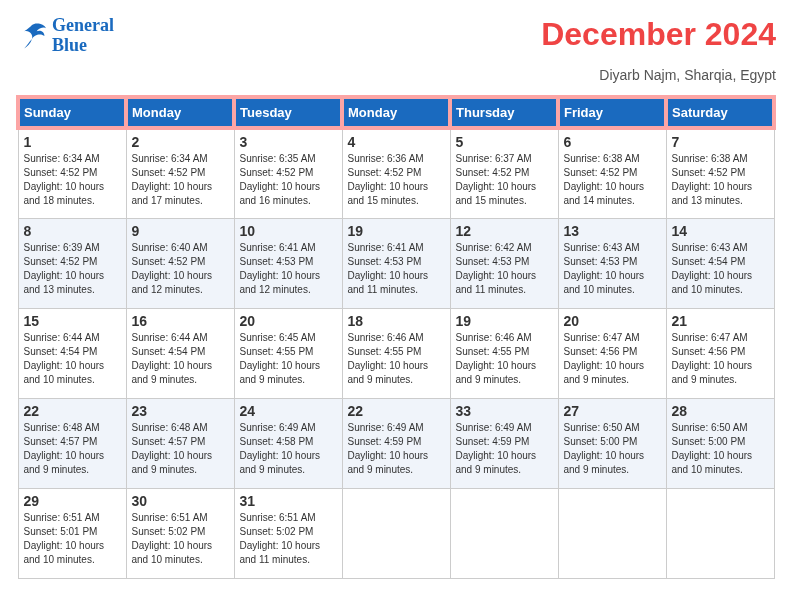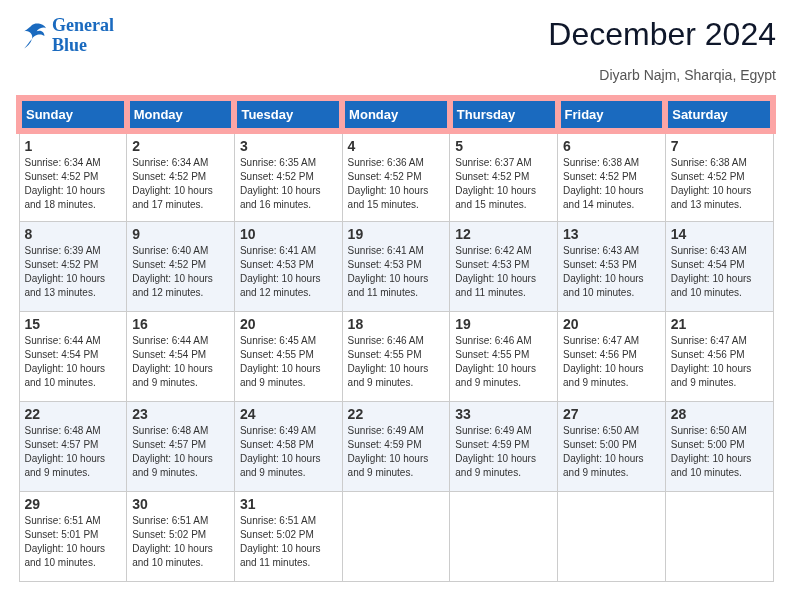--- a/index.html
+++ b/index.html
@@ -33,41 +33,41 @@
     }
     .logo-bird {
       width: 32px;
       height: 28px;
     }
     .title-block {
       text-align: right;
     }
     .month-title {
       font-size: 32px;
-      font-weight: normal;
-      color: #0f172a;
+      font-weight: bold;
+      color: #ef4444;
     }
     .location-title {
       font-size: 14px;
       color: #555;
       margin-top: 14px;
     }
     .calendar-table {
       width: 100%;
       border-collapse: collapse;
       font-size: 11px;
     }
     .calendar-table th {
       background-color: #1a6abf;
       color: #fff;
       padding: 6px 4px;
       text-align: left;
       font-size: 13px;
       font-weight: bold;
-      border: 6px solid #fca5a5;
+      border: 4px solid #fca5a5;
     }
     .calendar-table td {
       border: 1px solid #ccc;
       vertical-align: top;
       padding: 4px 5px;
       height: 90px;
       width: calc(100% / 7);
       background: #fff;
     }
     .calendar-table tr:nth-child(even) td {

